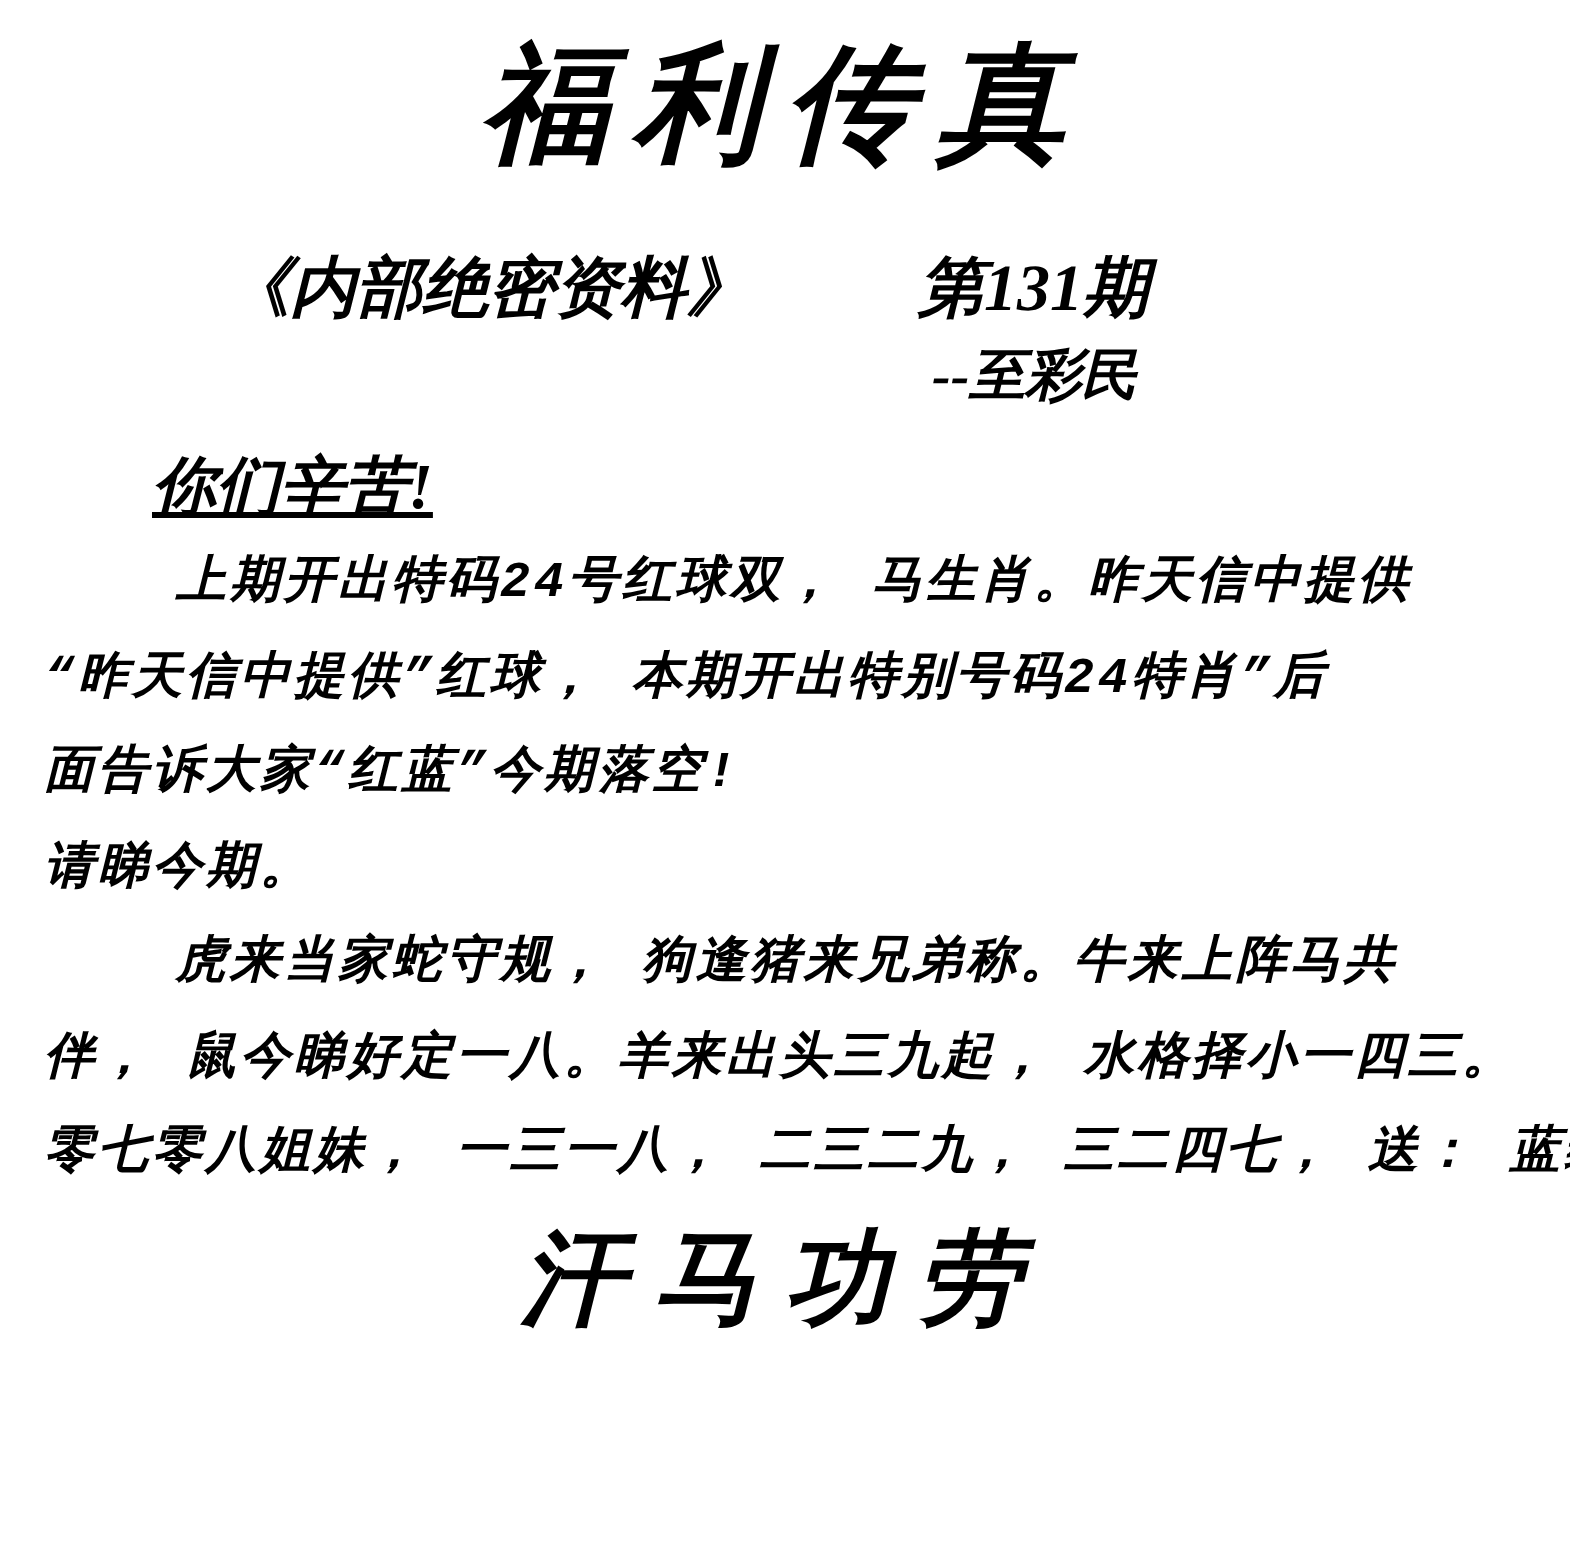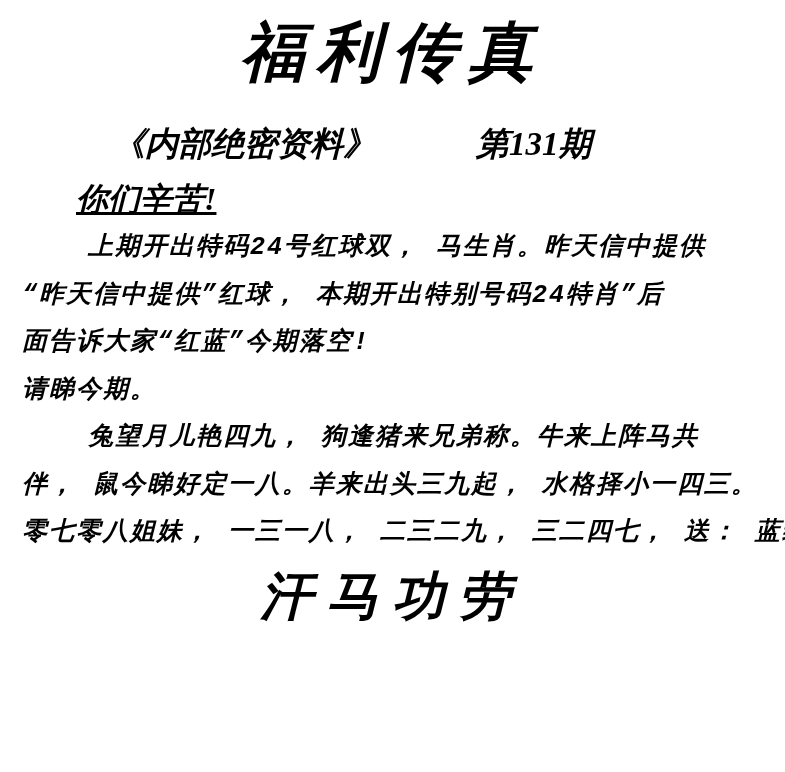--- a/index.html
+++ b/index.html
@@ -34,21 +34,21 @@
     margin-top: 32px;
     font-size: 33px;
   }
   .classification {
     position: absolute;
     left: 112px;
     top: 0;
   }
   .issue {
     position: absolute;
-    left: 476px;
+    left: 459px;
     top: 0;
   }
   .dedication {
     margin: 10px 0 0 466px;
     font-size: 28px;
     line-height: 34px;
   }
   .salutation {
     margin: 4px 0 0 74px;
     font-size: 25px;
@@ -86,29 +86,30 @@
 
 <div class="page">
 
   <h1 class="title">福利传真</h1>
 
   <div class="meta-row">
     <span class="classification">《内部绝密资料》</span>
     <span class="issue">第131期</span>
   </div>
 
+  <div class="dedication">--至彩民</div>
 
 
   <div class="greeting">你们辛苦!</div>
 
   <div class="body-text">
     <p class="indent">上期开出特码24号红球双， 马生肖。昨天信中提供</p>
     <p>“昨天信中提供”红球， 本期开出特别号码24特肖”后</p>
     <p>面告诉大家“红蓝”今期落空!</p>
     <p>请睇今期。</p>
-    <p class="indent">兔望月儿艳四九， 狗逢猪来兄弟称。牛来上阵马共</p>
+    <p class="indent">虎来当家蛇守规， 狗逢猪来兄弟称。牛来上阵马共</p>
     <p>伴， 鼠今睇好定一八。羊来出头三九起， 水格择小一四三。</p>
     <p>零七零八姐妹， 一三一八， 二三二九， 三二四七， 送： 蓝绿</p>
   </div>
 
   <div class="footer">汗马功劳</div>
 
 </div>
 
 </body></html>

